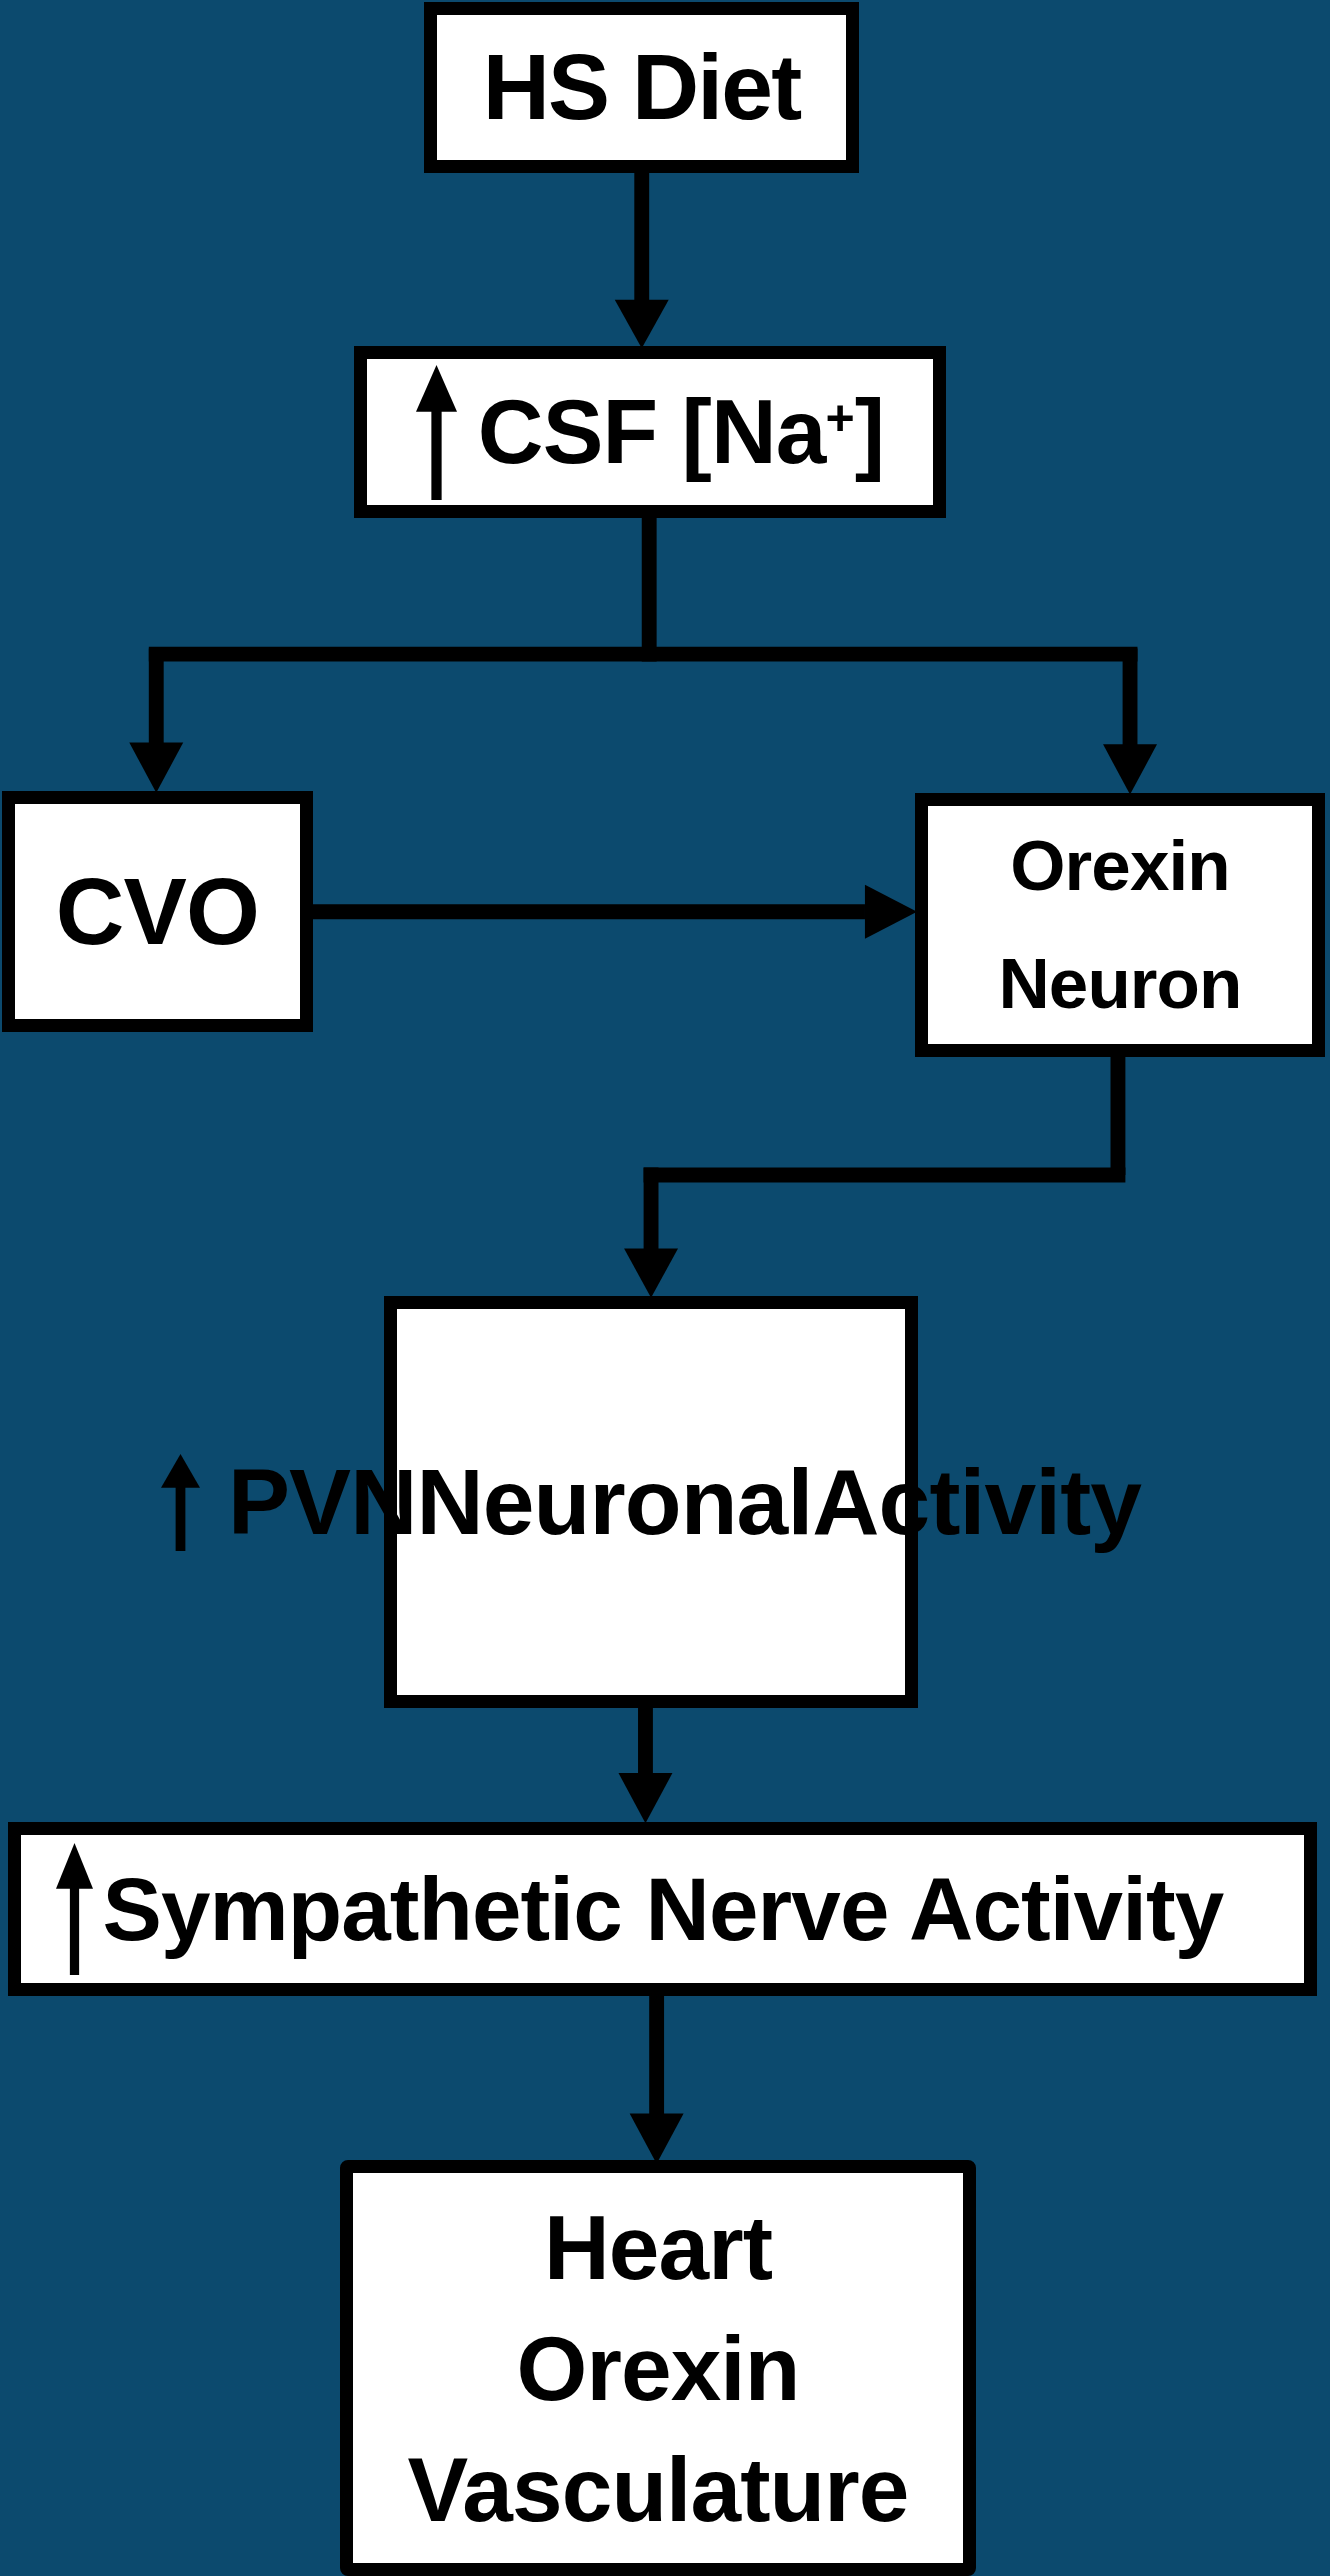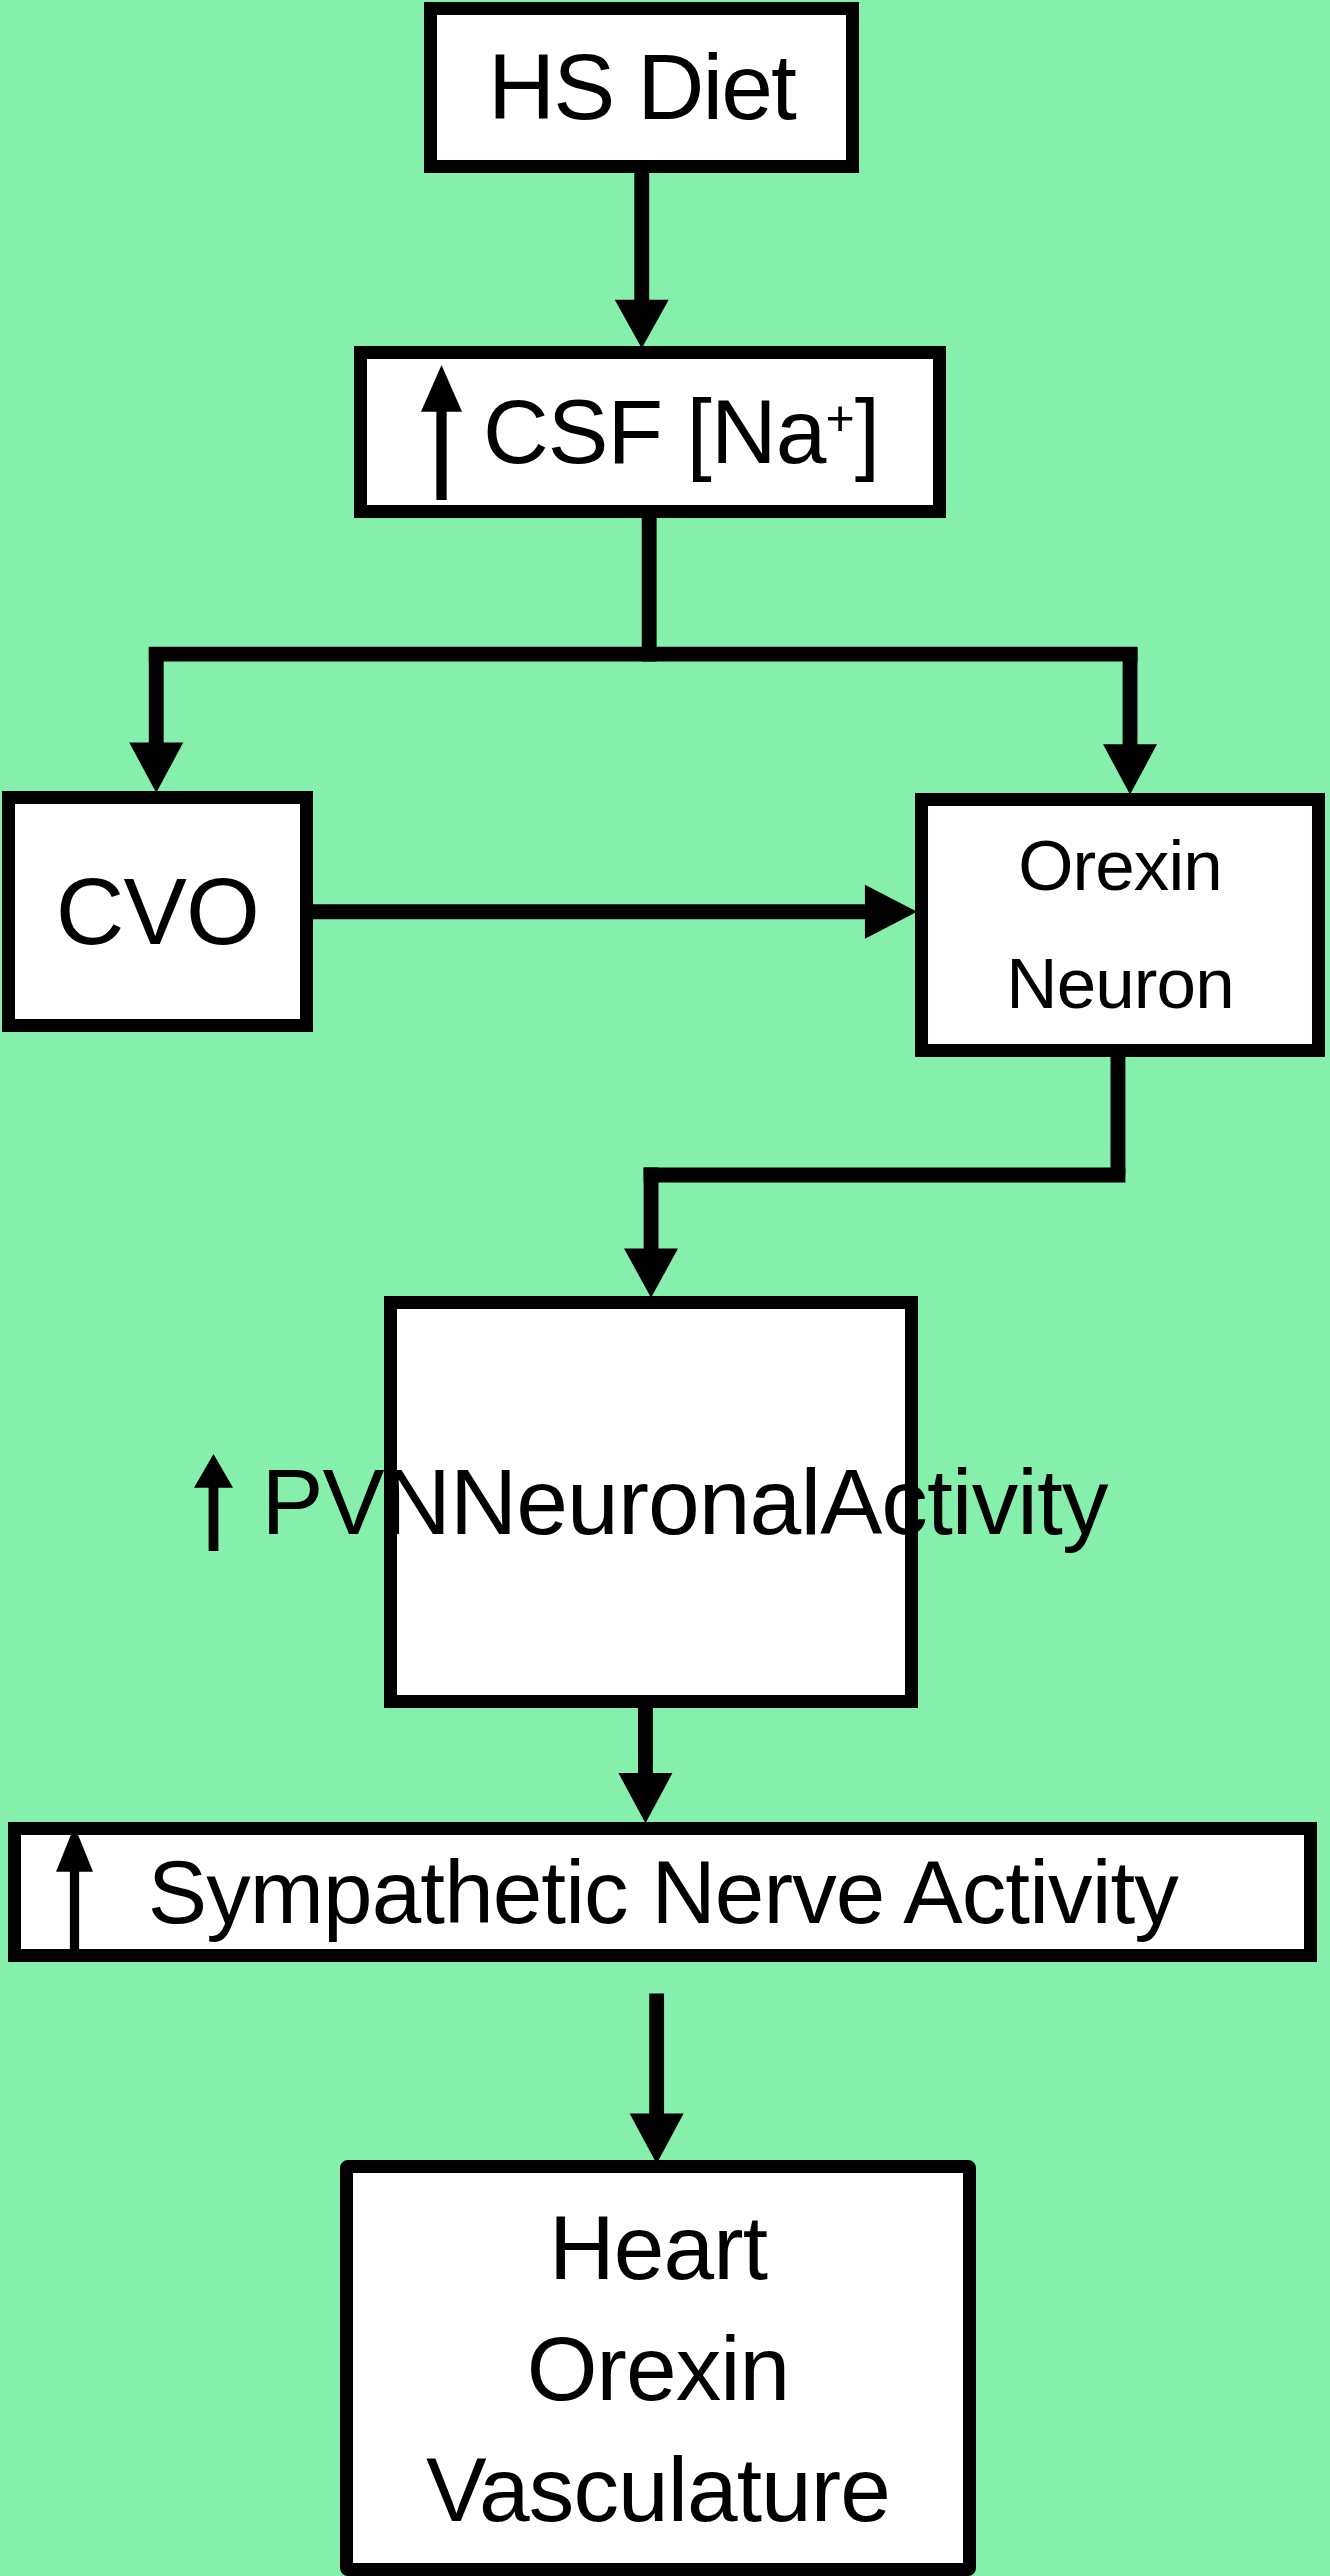--- a/index.html
+++ b/index.html
@@ -4,23 +4,23 @@
 <style>
   html, body {
     margin: 0;
     padding: 0;
     background: #ffffff;
   }
   .canvas {
     position: relative;
     width: 1330px;
     height: 2576px;
-    background: #86efac;
+    background: #0c4a6e;
     font-family: "Liberation Sans", sans-serif;
-    font-weight: 400;
+    font-weight: 700;
     color: #000000;
     overflow: hidden;
   }
   #connector-layer {
     position: absolute;
     left: 0;
     top: 0;
     z-index: 0;
   }
   .node {
@@ -37,21 +37,21 @@
   .node .up-arrow { flex: 0 0 auto; }
   .up-arrow polygon, .up-arrow rect { fill: #000000; }
 
   .n-hsdiet  { left: 424px; top: 1.9px;    width: 435px;  height: 171px; font-size: 93px; letter-spacing: -1.9px; }
   .n-csf     { left: 354px; top: 346px;  width: 592px;  height: 172px; font-size: 91px;  letter-spacing: -0.9px; gap: 21px; }
   .n-cvo     { left: 1.9px;   top: 791px;  width: 311px;  height: 241px; font-size: 95px; letter-spacing: -0.9px; }
   .n-orexin  { left: 915px; top: 793px;  width: 410px;  height: 264px; font-size: 71px; letter-spacing: -0.9px;
                flex-direction: column; line-height: 118px; }
   .n-pvn     { left: 384px; top: 1296px; width: 534px;  height: 412px; font-size: 93px; letter-spacing: -0.9px;
                line-height: 123px; }
-  .n-sna     { left: 8.4px;   top: 1822px; width: 1309px; height: 140px; font-size: 89px;  letter-spacing: -0.9px; }
+  .n-sna     { left: 8.4px;   top: 1822px; width: 1309px; height: 174px; font-size: 89px;  letter-spacing: -0.9px; }
   .n-targets { left: 340px; top: 2160px; width: 636px;  height: 416px; font-size: 91px;  letter-spacing: -0.9px;
                flex-direction: column; line-height: 121px; border-radius: 8px; }
 
   .pvn-line1 {
     display: flex;
     align-items: center;
     justify-content: center;
     gap: 28px;
   }
   .n-sna .up-arrow {

